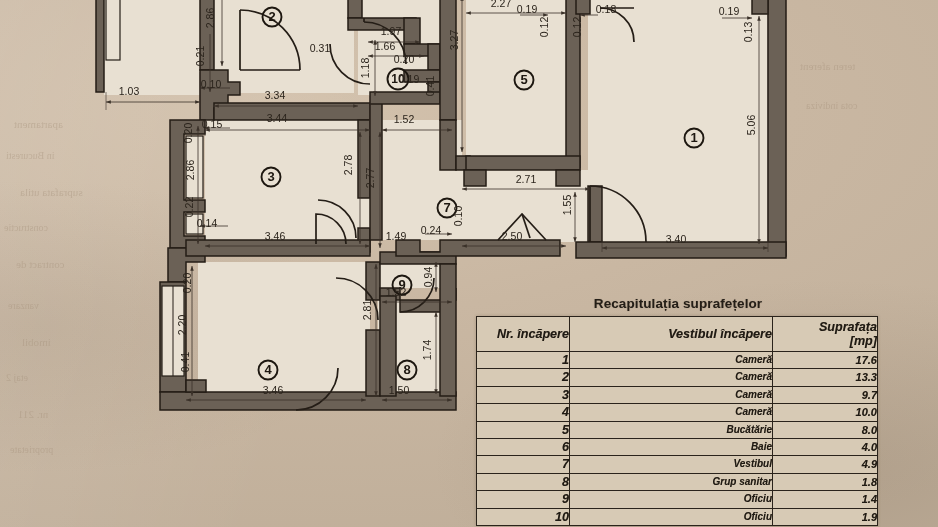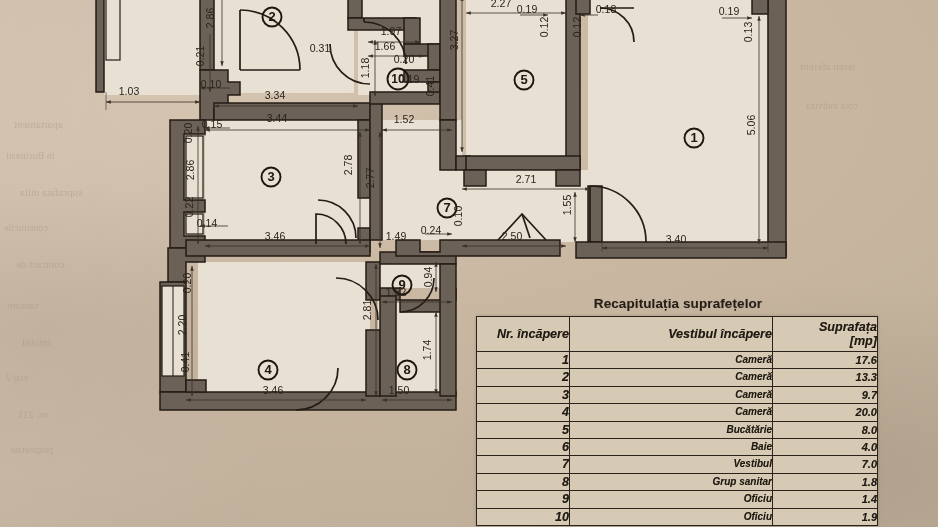--- a/index.html
+++ b/index.html
@@ -410,36 +410,36 @@
           <td class="c-sup">13.3</td>
         </tr>
         <tr>
           <td class="c-nr">3</td>
           <td class="c-den">Cameră</td>
           <td class="c-sup">9.7</td>
         </tr>
         <tr>
           <td class="c-nr">4</td>
           <td class="c-den">Cameră</td>
-          <td class="c-sup">20.0</td>
+          <td class="c-sup">10.0</td>
         </tr>
         <tr>
           <td class="c-nr">5</td>
           <td class="c-den">Bucătărie</td>
           <td class="c-sup">8.0</td>
         </tr>
         <tr>
           <td class="c-nr">6</td>
           <td class="c-den">Baie</td>
           <td class="c-sup">4.0</td>
         </tr>
         <tr>
           <td class="c-nr">7</td>
           <td class="c-den">Vestibul</td>
-          <td class="c-sup">7.0</td>
+          <td class="c-sup">4.9</td>
         </tr>
         <tr>
           <td class="c-nr">8</td>
           <td class="c-den">Grup sanitar</td>
           <td class="c-sup">1.8</td>
         </tr>
         <tr>
           <td class="c-nr">9</td>
           <td class="c-den">Oficiu</td>
           <td class="c-sup">1.4</td>

